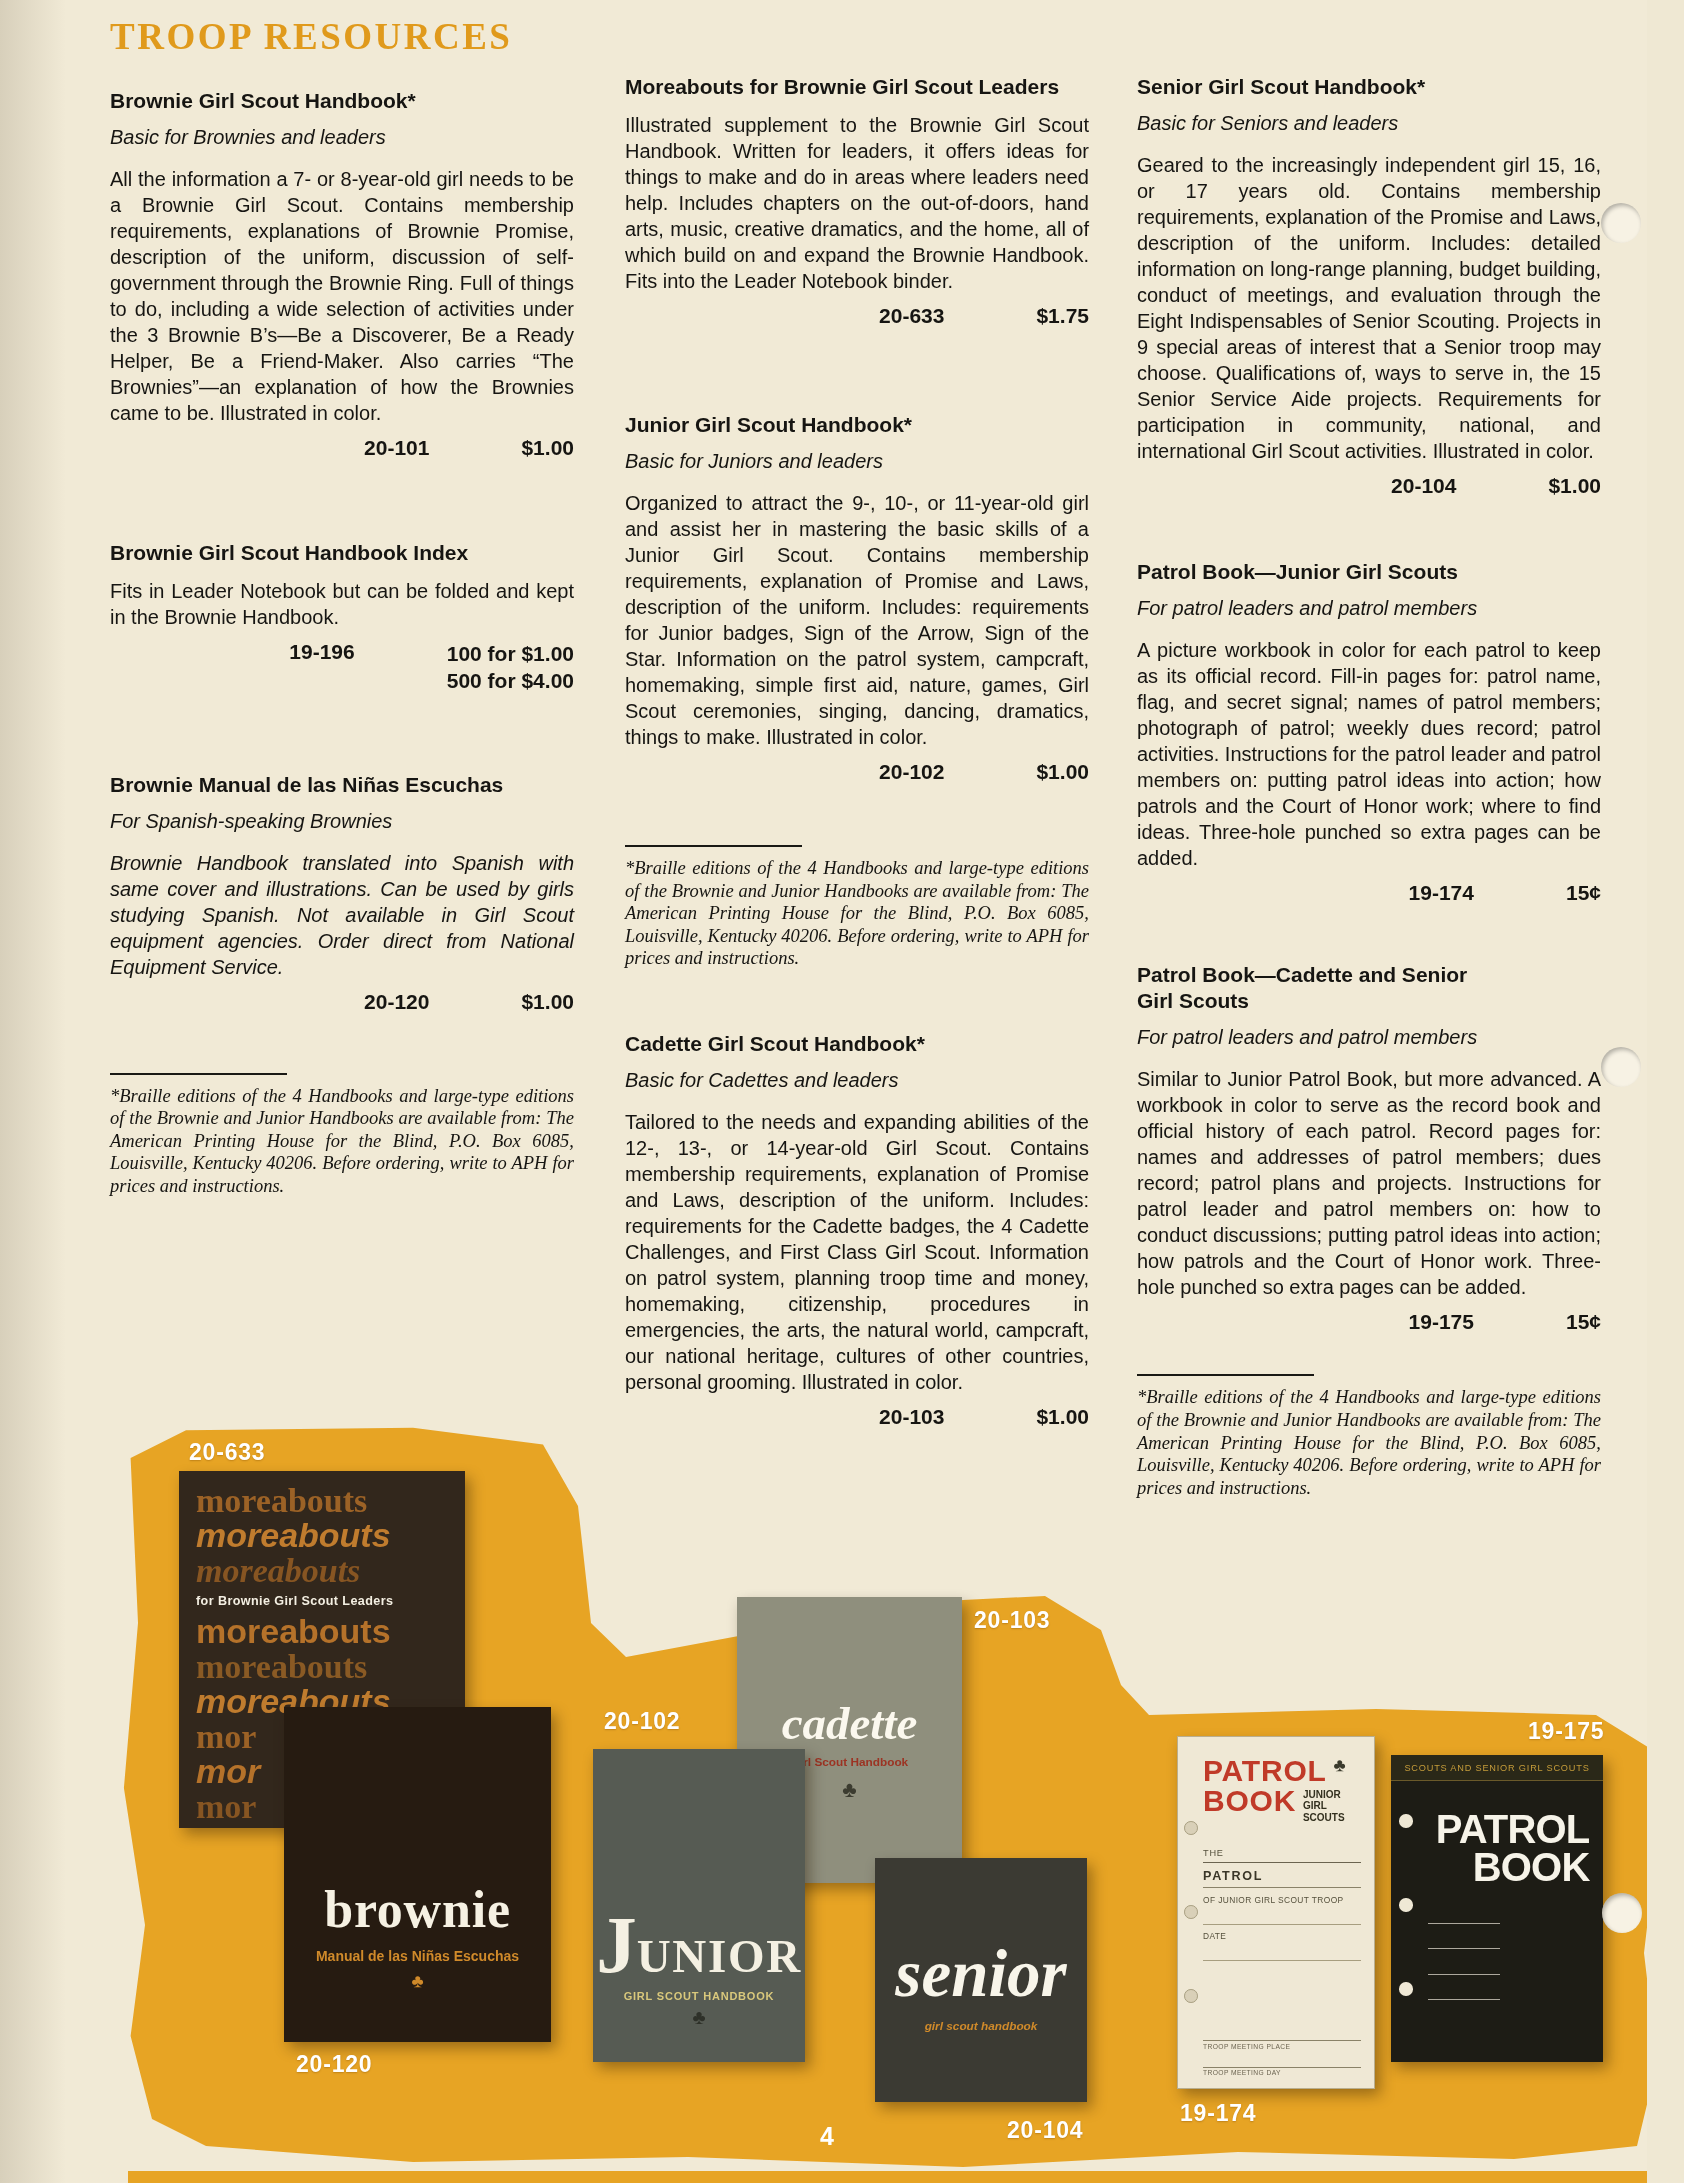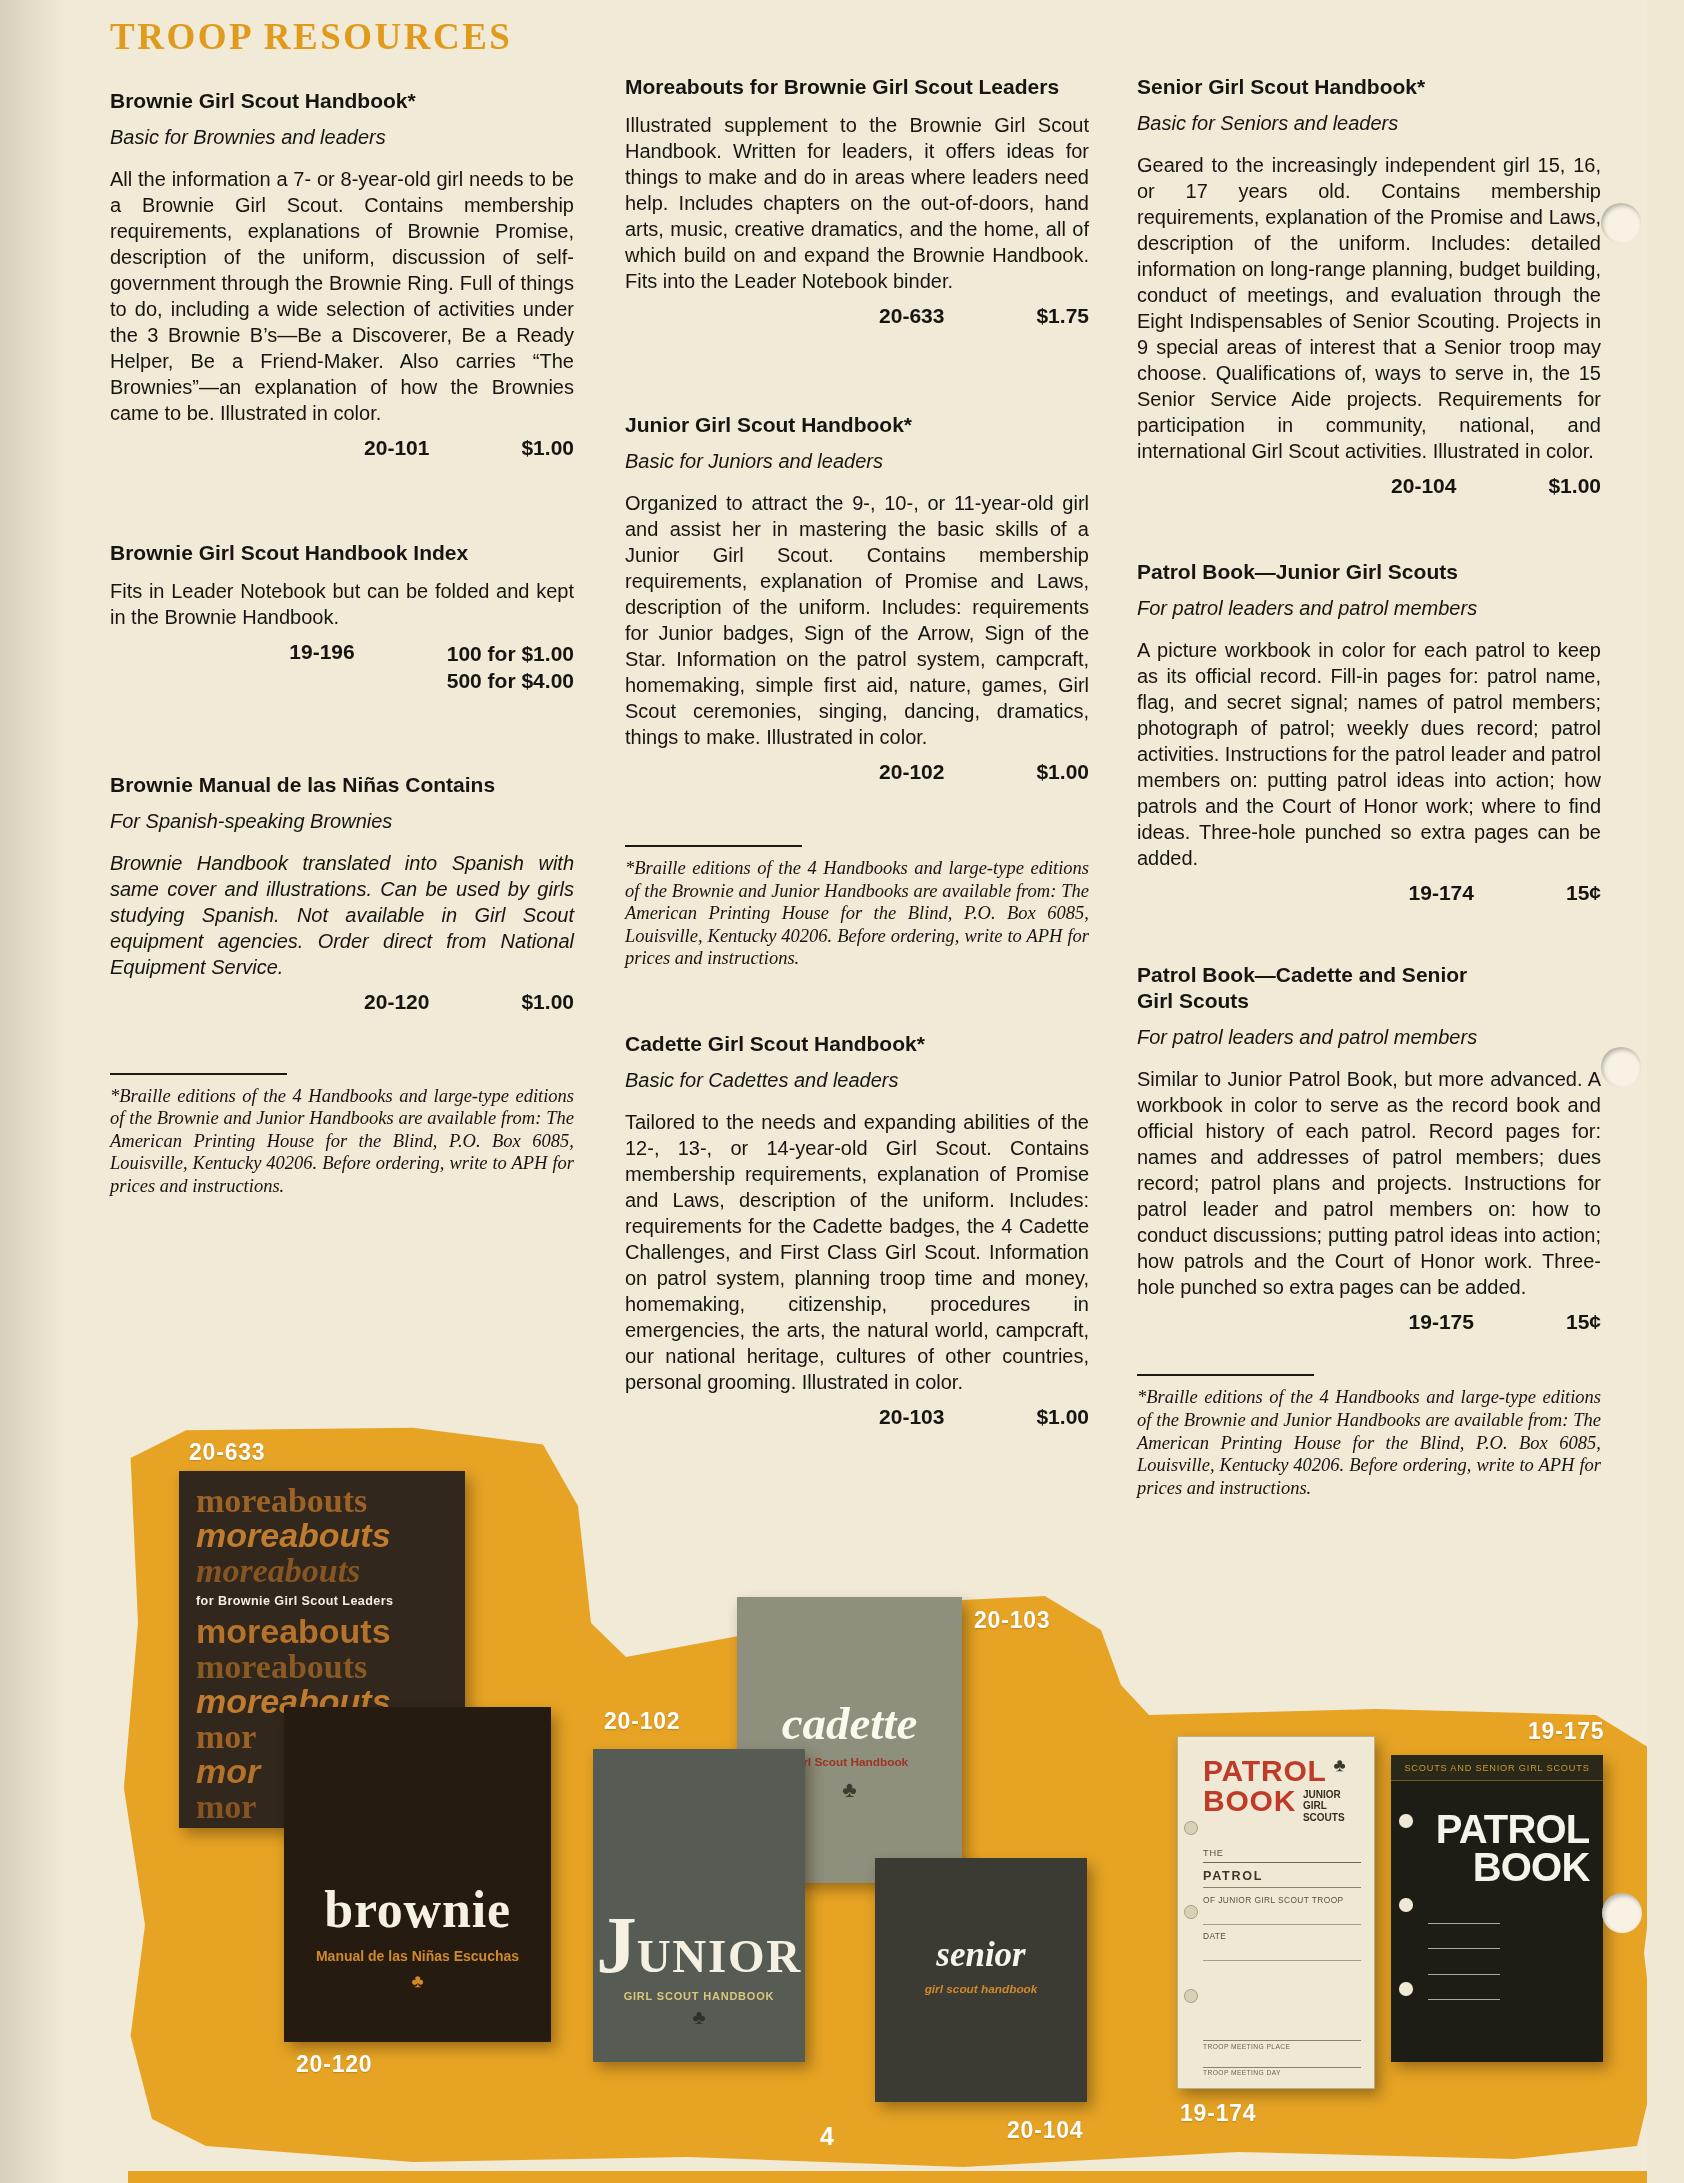--- a/index.html
+++ b/index.html
@@ -101,21 +101,21 @@
   
   .bk-cadette{left:737px; top:1597px; width:225px; height:286px;
     background:#8f8f7d; z-index:2; text-align:center; box-sizing:border-box;}
   .cadette-title{margin-top:99px; color:#fbf8ee; font-size:47px; font-weight:bold;
     font-style:italic; font-family:"Liberation Serif",serif;}
   .cadette-sub{margin-top:5px; color:#9c3323; font-size:11.8px; font-weight:bold;}
   .cadette-trefoil{color:#3c3c30; font-size:22px; margin-top:8.4px;}
   
   .bk-senior{left:875px; top:1858px; width:212px; height:244px;
     background:#3b3a33; z-index:4; text-align:center; box-sizing:border-box;}
-  .senior-title{margin-top:77px; color:#f8f5ea; font-size:35px; font-weight:bold;
+  .senior-title{margin-top:77px; color:#f8f5ea; font-size:67px; font-weight:bold;
     font-style:italic; font-family:"Liberation Serif",serif;}
   .senior-sub{margin-top:6.7px; color:#d08a2a; font-size:11.8px; font-weight:bold; font-style:italic;}
   
   .bk-patrol-jr{left:1177px; top:1736px; width:198px; height:353px;
     background:#efe8d5; border:1.7px solid #b9ae90; z-index:2;
     box-sizing:border-box; padding:18.5px 13.5px 11.8px 25px; display:flex; flex-direction:column;}
   .pj-row{display:flex; align-items:flex-start; gap:6.7px;}
   .pj-red{color:#c03a28; font-weight:bold; font-size:30px; line-height:1.0; letter-spacing:0.8px;}
   .pj-trefoil{color:#3a3a2c; font-size:18.5px; line-height:1;}
   .pj-side{font-size:10px; font-weight:bold; color:#33301f; line-height:1.15; margin-top:3.4px;}
@@ -167,21 +167,21 @@
       <div class="priceline">
         <span>19-196</span>
         <span class="price-stack">
           <span style="display:block">100 for $1.00</span>
           <span style="display:block">500 for $4.00</span>
         </span>
       </div>
     </div>
 
     <div class="entry" style="margin-top:77px">
-      <h2 class="entry-title">Brownie Manual de las Niñas Contains</h2>
+      <h2 class="entry-title">Brownie Manual de las Niñas Escuchas</h2>
       <p class="entry-sub">For Spanish-speaking Brownies</p>
       <p class="entry-body" style="font-style:italic">Brownie Handbook translated into Spanish with same cover and illustrations. Can be used by girls studying Spanish. Not available in Girl Scout equipment agencies. Order direct from National Equipment Service.</p>
       <div class="priceline">
         <span>20-120</span>
         <span>$1.00</span>
       </div>
     </div>
 
     <div style="margin-top:59px">
       <div class="fn-rule"></div>

